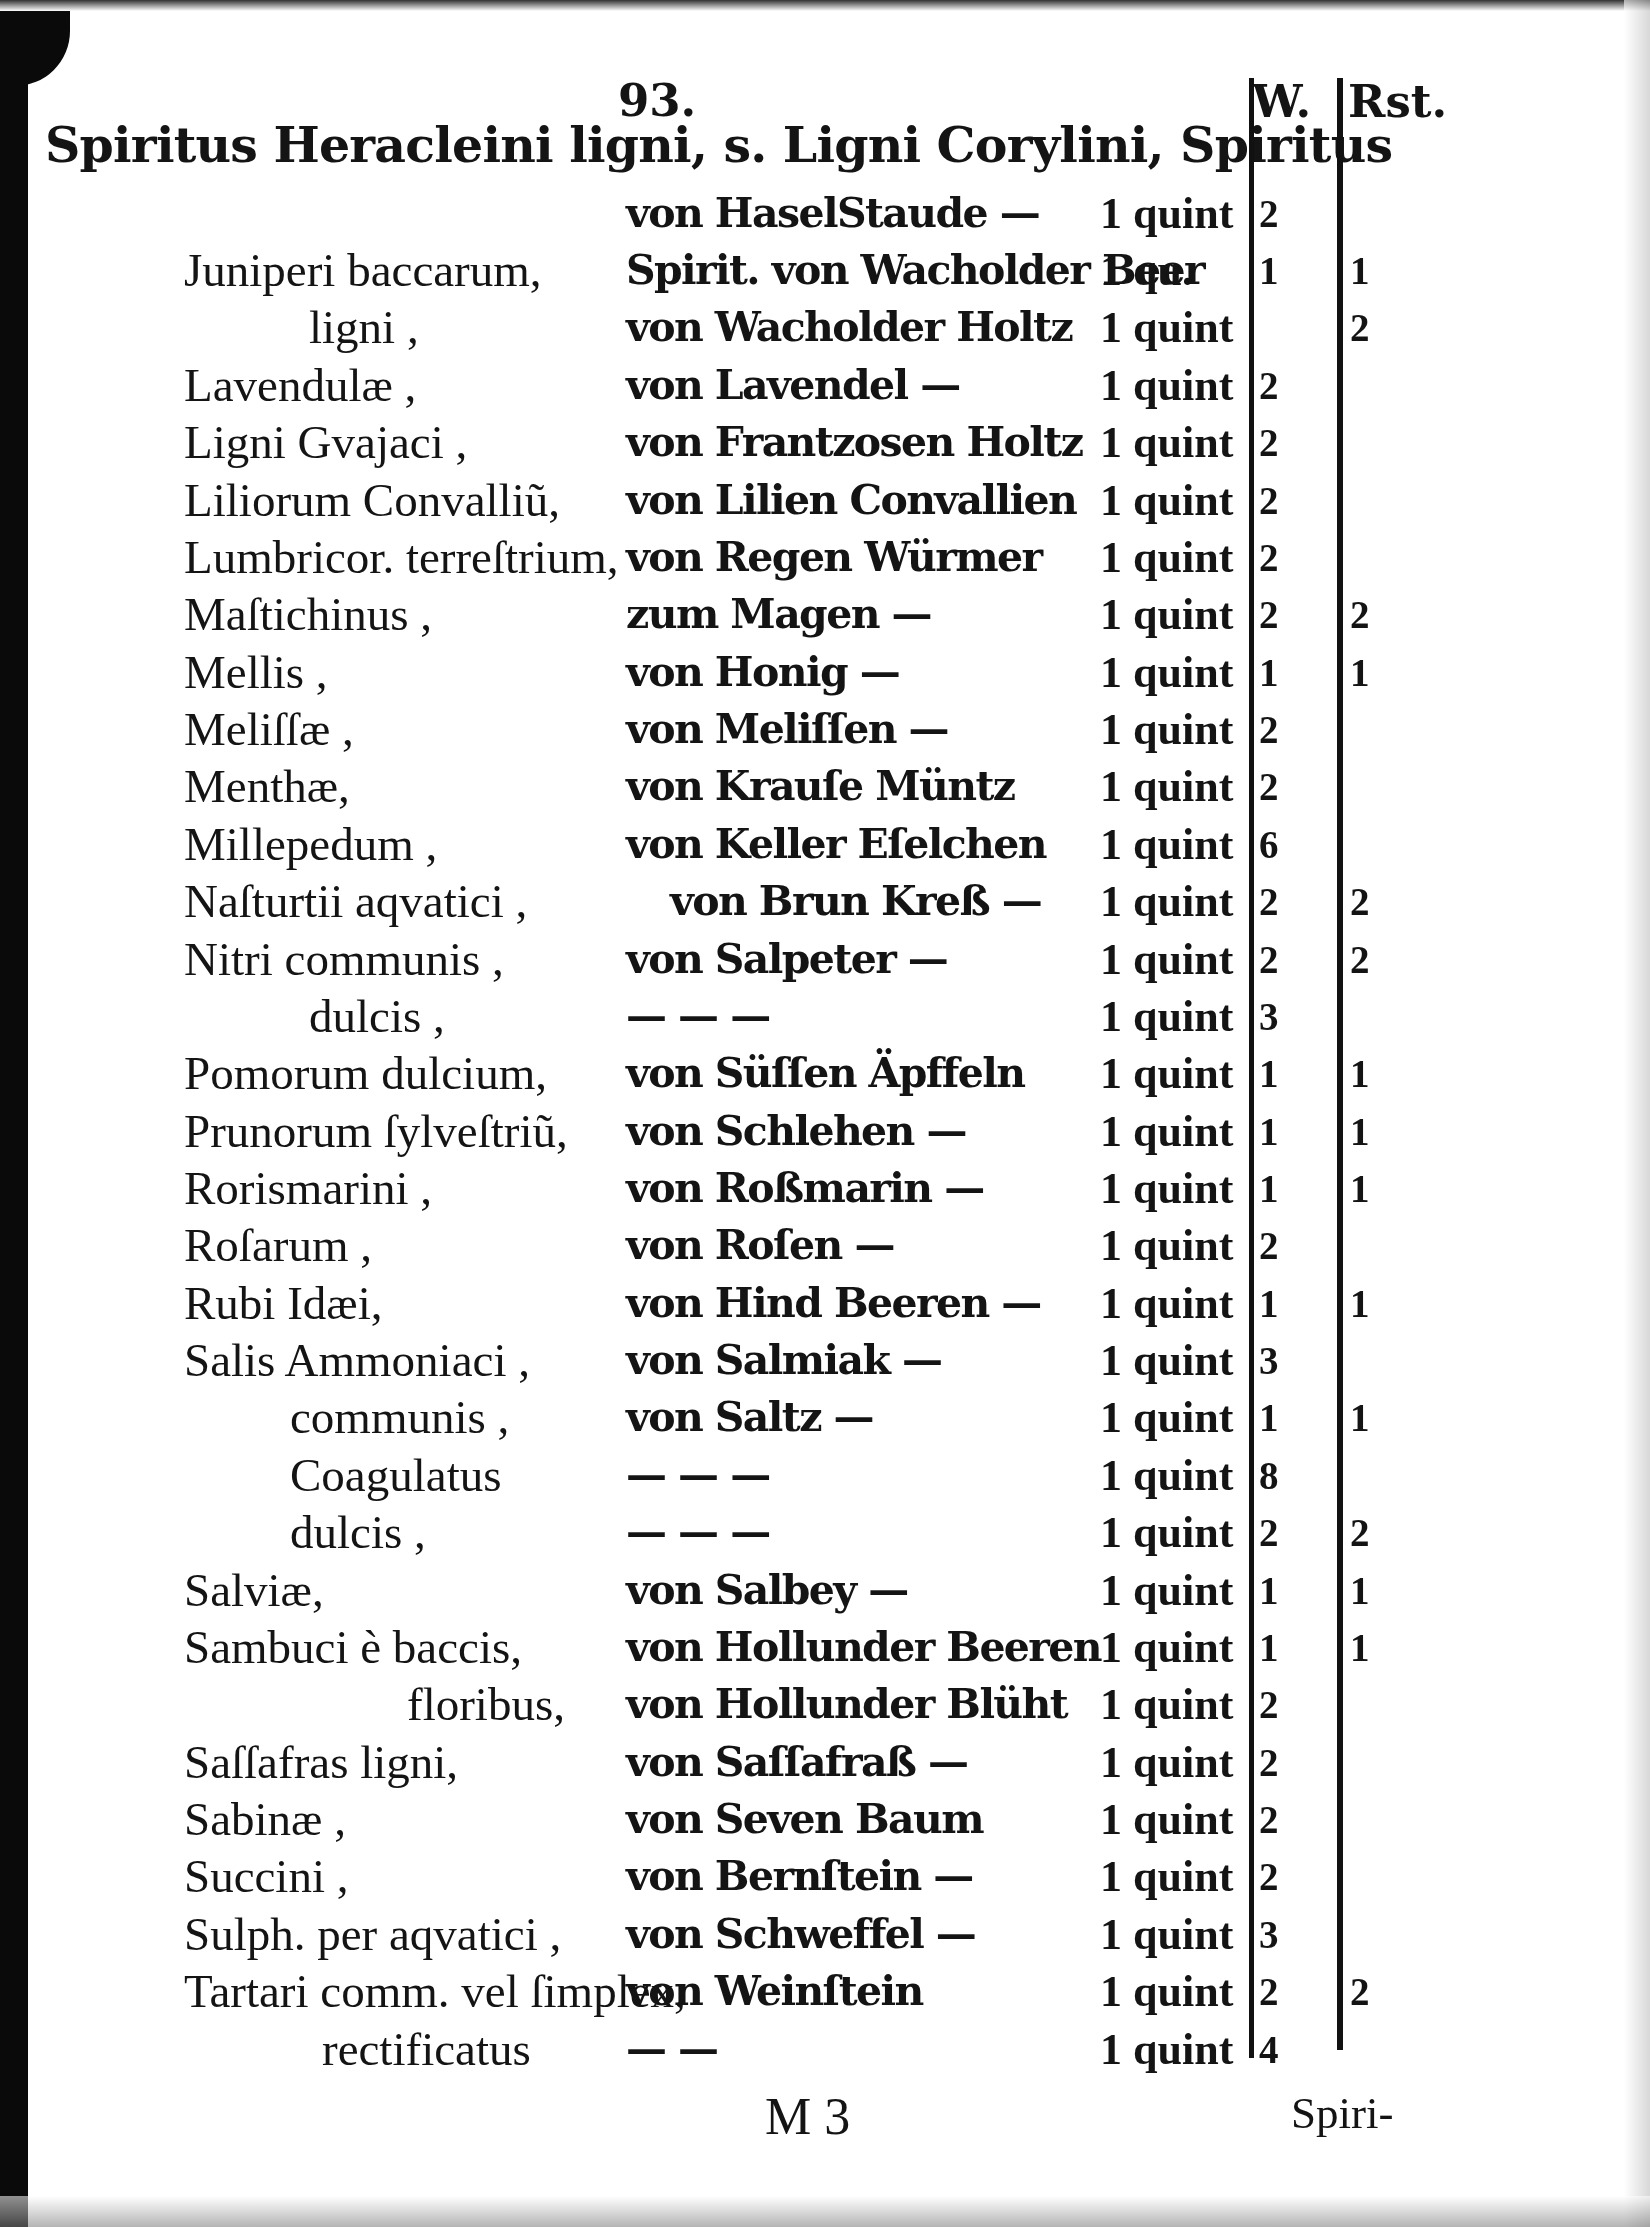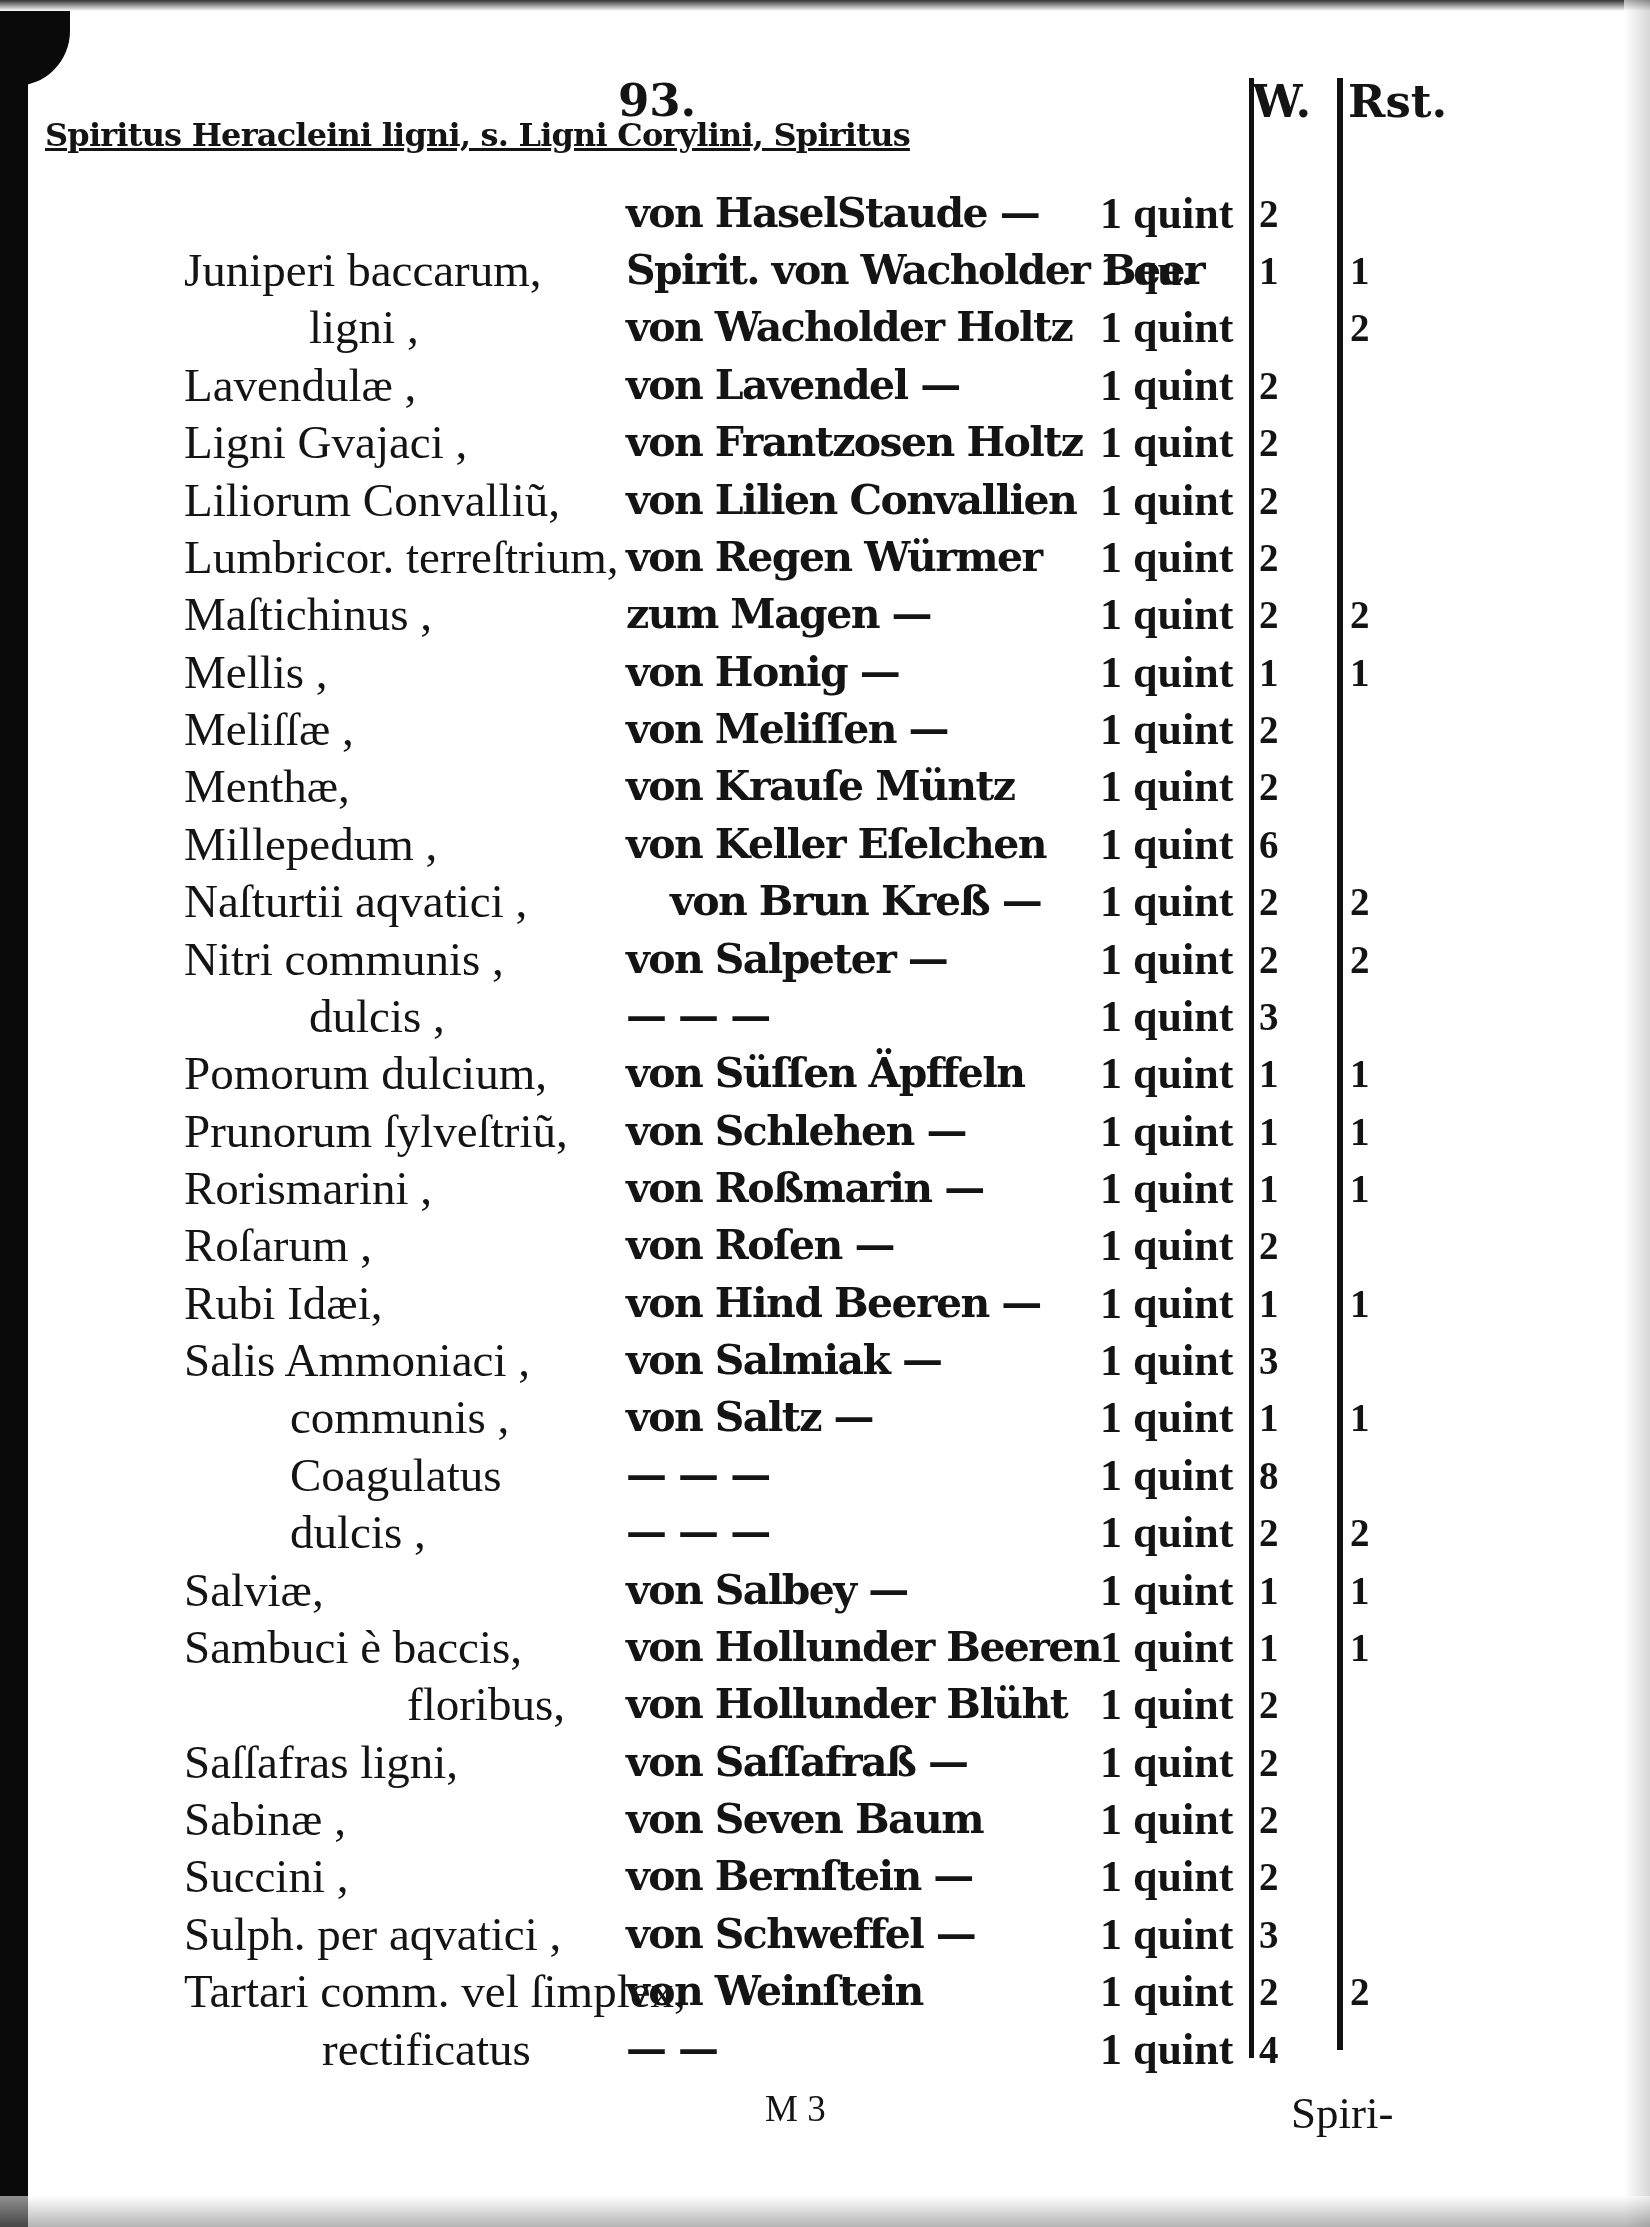--- a/index.html
+++ b/index.html
@@ -4,31 +4,31 @@
 <style>
   html, body { margin:0; padding:0; }
   body { width:1651px; height:2227px; background:#ffffff; position:relative; overflow:hidden;
          font-family:"DejaVu Serif", "Liberation Serif", serif; color:#141414; }
   .scan-edge-left { position:absolute; left:0; top:0; width:28px; height:2227px; background:#0a0a0a; }
   .scan-edge-top { position:absolute; left:0; top:0; width:1651px; height:11px; background:linear-gradient(#333,#fff); }
   .scan-corner { position:absolute; left:0; top:0; width:70px; height:86px; background:#0a0a0a; border-bottom-right-radius:55px; }
   .scan-edge-bottom { position:absolute; left:0; bottom:0; width:1651px; height:31px; background:linear-gradient(#fff,#777); opacity:.55; }
   .scan-edge-right { position:absolute; right:0; top:0; width:27px; height:2227px; background:linear-gradient(90deg,#fff,#bbb); opacity:.6; }
   .page-number { position:absolute; left:618px; top:74px; font-size:45px; font-weight:bold; }
-  .header-line { position:absolute; left:45px; top:116px; font-size:32px; font-weight:bold; white-space:nowrap; letter-spacing:-0.8px;text-decoration:underline; }
+  .header-line { position:absolute; left:45px; top:116px; font-size:49px; font-weight:bold; white-space:nowrap; letter-spacing:-0.8px; }
   .col-head { position:absolute; top:75px; font-size:45px; font-weight:bold; font-family:"DejaVu Serif", serif; }
   .vline { position:absolute; background:#111; }
   .row { position:absolute; left:0; width:1651px; height:57px; }
   .row span { position:absolute; top:0; white-space:nowrap; font-size:44px; line-height:57px; }
   .latin { font-family:"Liberation Serif", serif; font-size:47px !important;text-align:center; }
   .german { font-family:"DejaVu Serif", serif; font-weight:bold; letter-spacing:-1.6px; font-size:41px !important; }
   .qty { left:1100px; font-family:"Liberation Serif", serif; font-weight:bold; font-size:44px !important; }
   .w { left:1259px; font-family:"Liberation Serif", serif; font-weight:bold; font-size:39px !important; }
   .r { left:1350px; font-family:"Liberation Serif", serif; font-weight:bold; font-size:39px !important; }
-  .footer-sig { position:absolute; left:765px; top:2087px; font-size:37px; font-family:"Liberation Serif", serif; }
+  .footer-sig { position:absolute; left:765px; top:2087px; font-size:52px; font-family:"Liberation Serif", serif; }
   .footer-catch { position:absolute; left:1291px; top:2087px; font-size:45px; font-family:"Liberation Serif", serif; }
 </style>
 </head>
 <body>
 
 <div class="scan-edge-left"></div>
 <div class="scan-corner"></div>
 <div class="scan-edge-top"></div>
 <div class="scan-edge-right"></div>
 <div class="scan-edge-bottom"></div>

